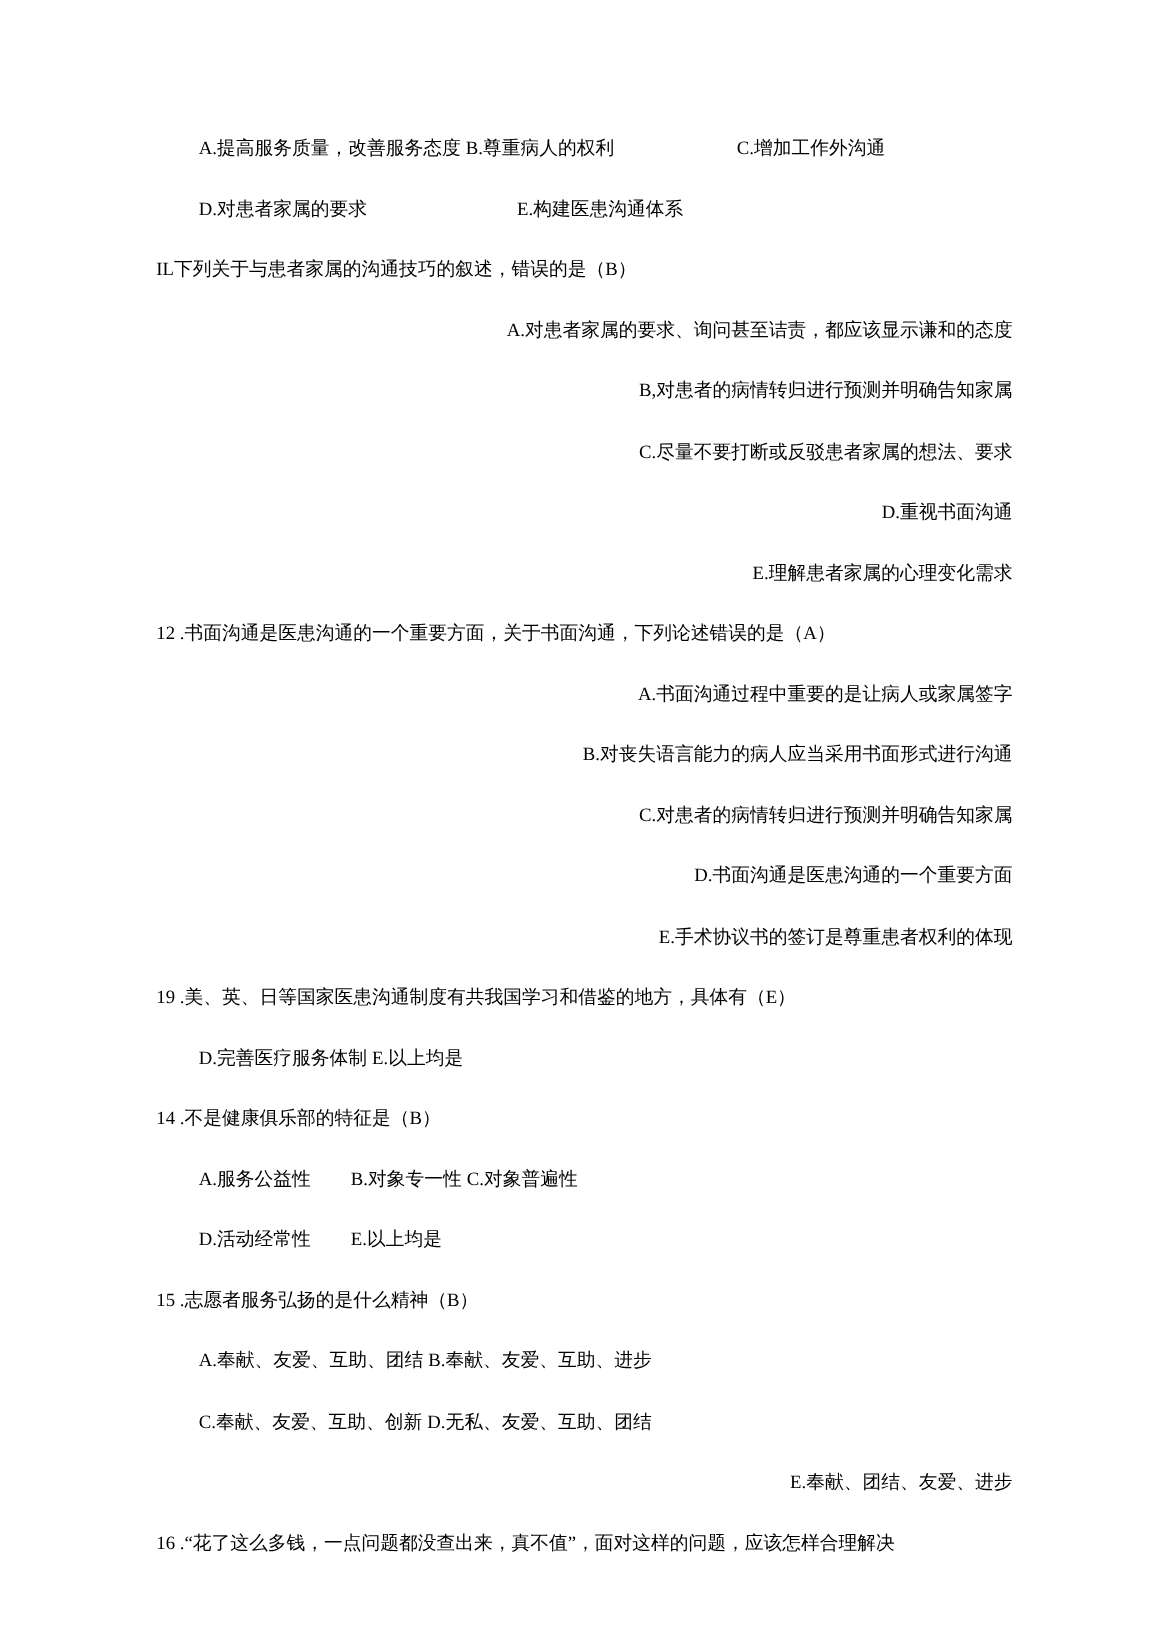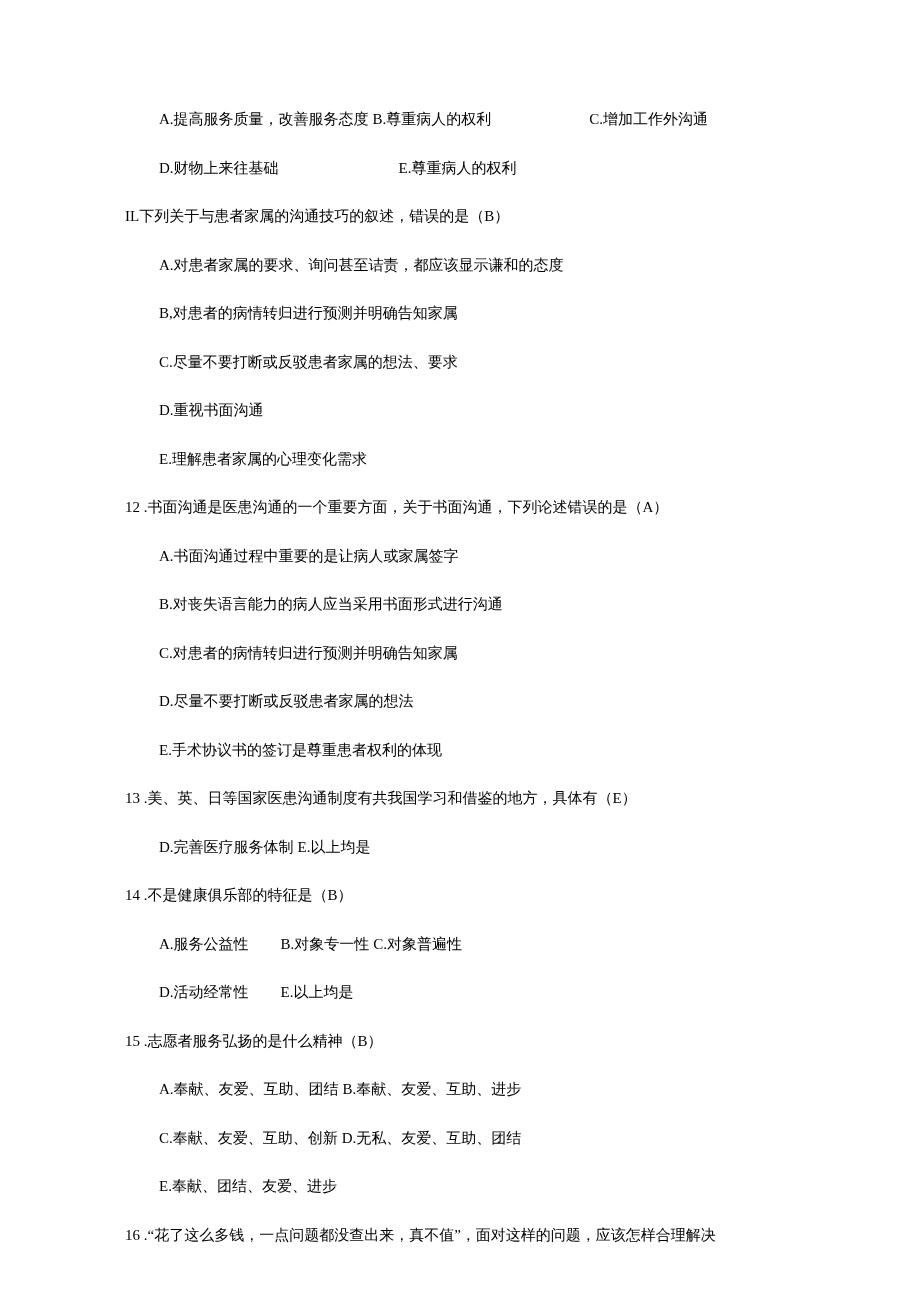--- a/index.html
+++ b/index.html
@@ -26,58 +26,58 @@
     margin-bottom: 26px;
   }
   .opt {
     white-space: nowrap;
     text-align: center;
   }
   .stem {
     margin-left: 0;
   }
   .indent {
-    margin-left: 34px;
+    text-align: right;
   }
   .gap-small { width: 4px; display: inline-block; }
   .gap-wide { width: 98px; display: inline-block; }
 </style>
 </head>
 <body>
 
 <div class="page">
 
   <div class="options-row">
     <span class="opt">A.提高服务质量，改善服务态度</span>
     <span class="gap-small"></span>
     <span class="opt">B.尊重病人的权利</span>
     <span class="gap-wide"></span>
     <span class="opt">C.增加工作外沟通</span>
   </div>
   <div class="options-row">
-    <span class="opt">D.财物上来往基础</span>
+    <span class="opt">D.对患者家属的要求</span>
     <span style="width:120px; display:inline-block;"></span>
-    <span class="opt">E.尊重病人的权利</span>
+    <span class="opt">E.构建医患沟通体系</span>
   </div>
 
   <div class="item stem">IL下列关于与患者家属的沟通技巧的叙述，错误的是（B）</div>
   <div class="item indent">A.对患者家属的要求、询问甚至诘责，都应该显示谦和的态度</div>
   <div class="item indent">B,对患者的病情转归进行预测并明确告知家属</div>
   <div class="item indent">C.尽量不要打断或反驳患者家属的想法、要求</div>
   <div class="item indent">D.重视书面沟通</div>
   <div class="item indent">E.理解患者家属的心理变化需求</div>
 
   <div class="item stem">12 .书面沟通是医患沟通的一个重要方面，关于书面沟通，下列论述错误的是（A）</div>
   <div class="item indent">A.书面沟通过程中重要的是让病人或家属签字</div>
   <div class="item indent">B.对丧失语言能力的病人应当采用书面形式进行沟通</div>
   <div class="item indent">C.对患者的病情转归进行预测并明确告知家属</div>
-  <div class="item indent">D.尽量不要打断或反驳患者家属的想法</div>
+  <div class="item indent">D.书面沟通是医患沟通的一个重要方面</div>
   <div class="item indent">E.手术协议书的签订是尊重患者权利的体现</div>
 
-  <div class="item stem">13 .美、英、日等国家医患沟通制度有共我国学习和借鉴的地方，具体有（E）</div>
+  <div class="item stem">19 .美、英、日等国家医患沟通制度有共我国学习和借鉴的地方，具体有（E）</div>
   <div class="options-row">
     <span class="opt">D.完善医疗服务体制</span>
     <span class="gap-small"></span>
     <span class="opt">E.以上均是</span>
   </div>
 
   <div class="item stem">14 .不是健康俱乐部的特征是（B）</div>
   <div class="options-row">
     <span class="opt">A.服务公益性</span>
     <span style="width:32px; display:inline-block;"></span>

